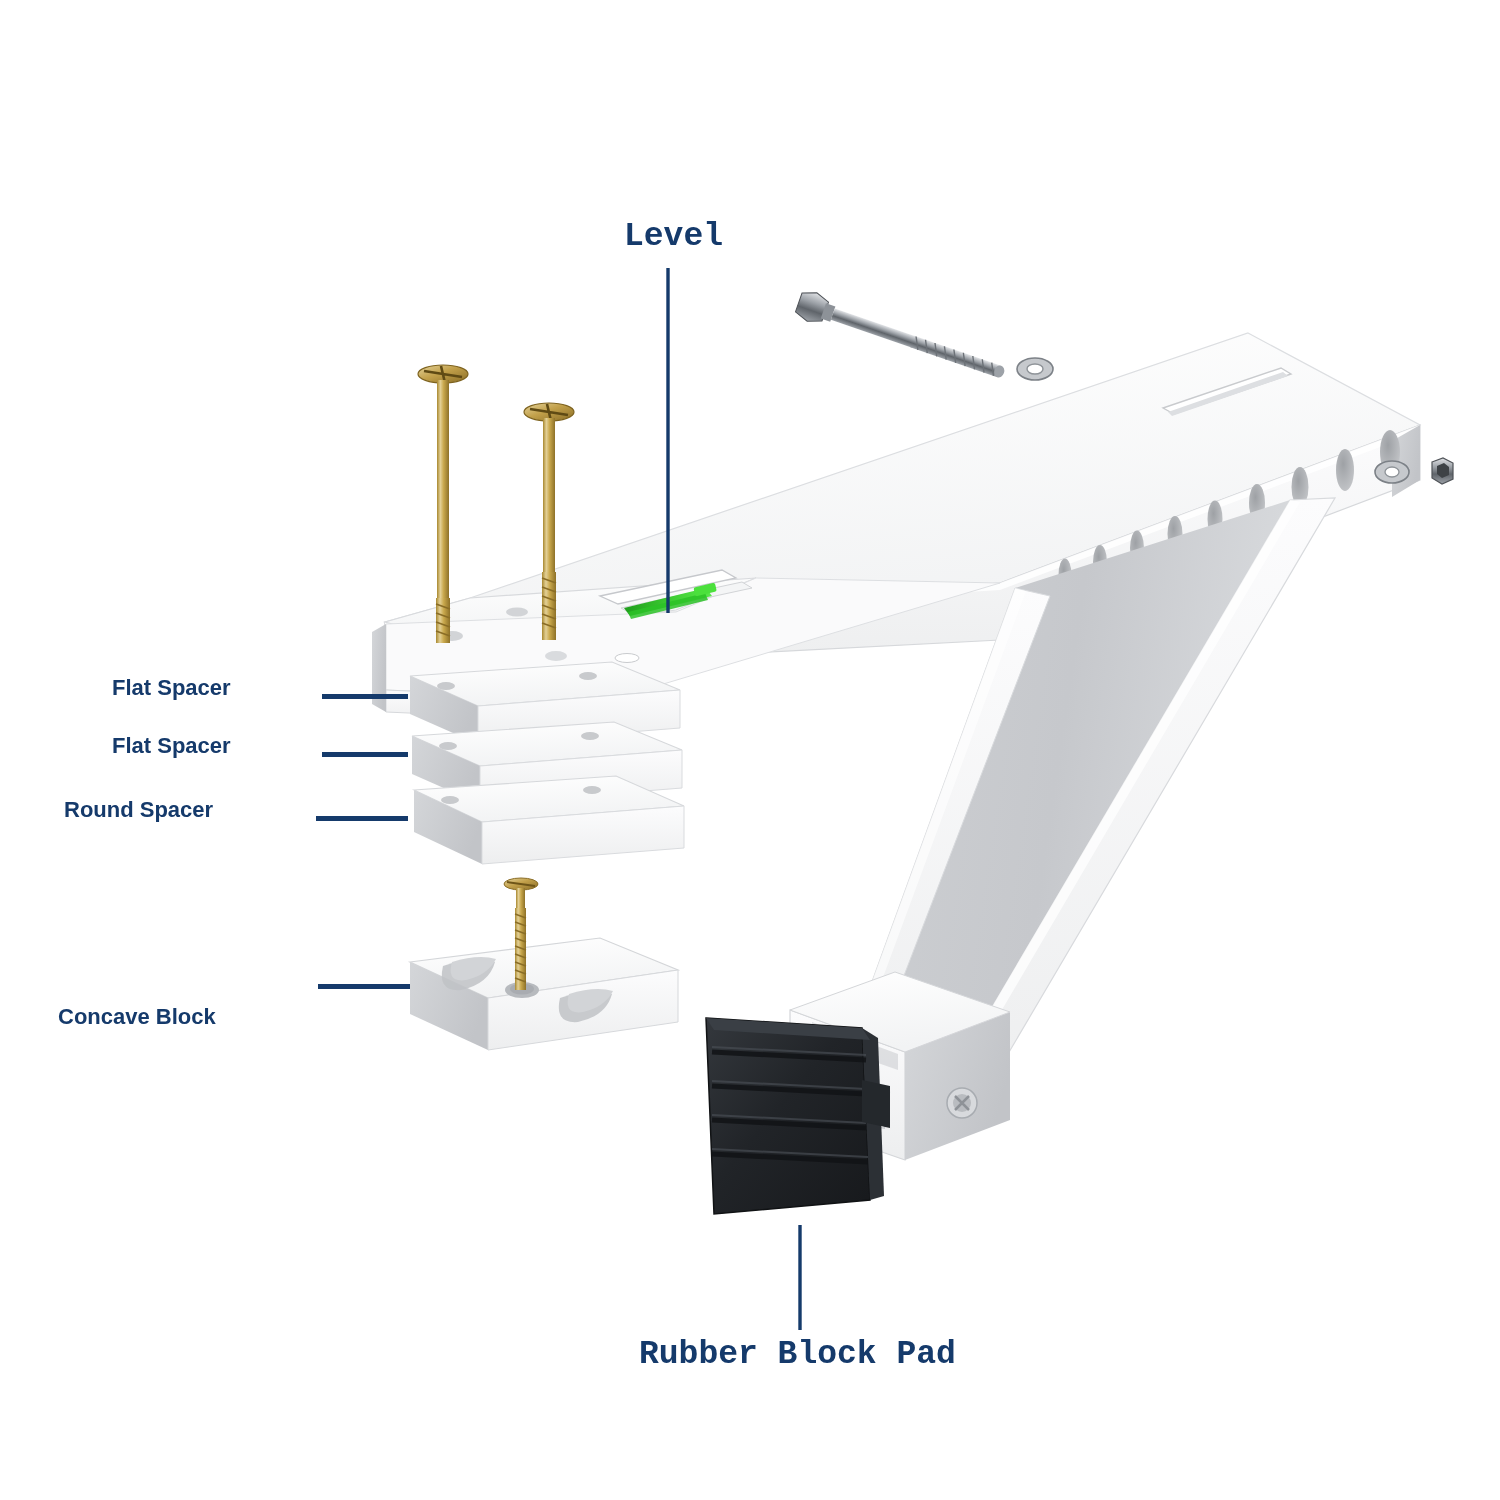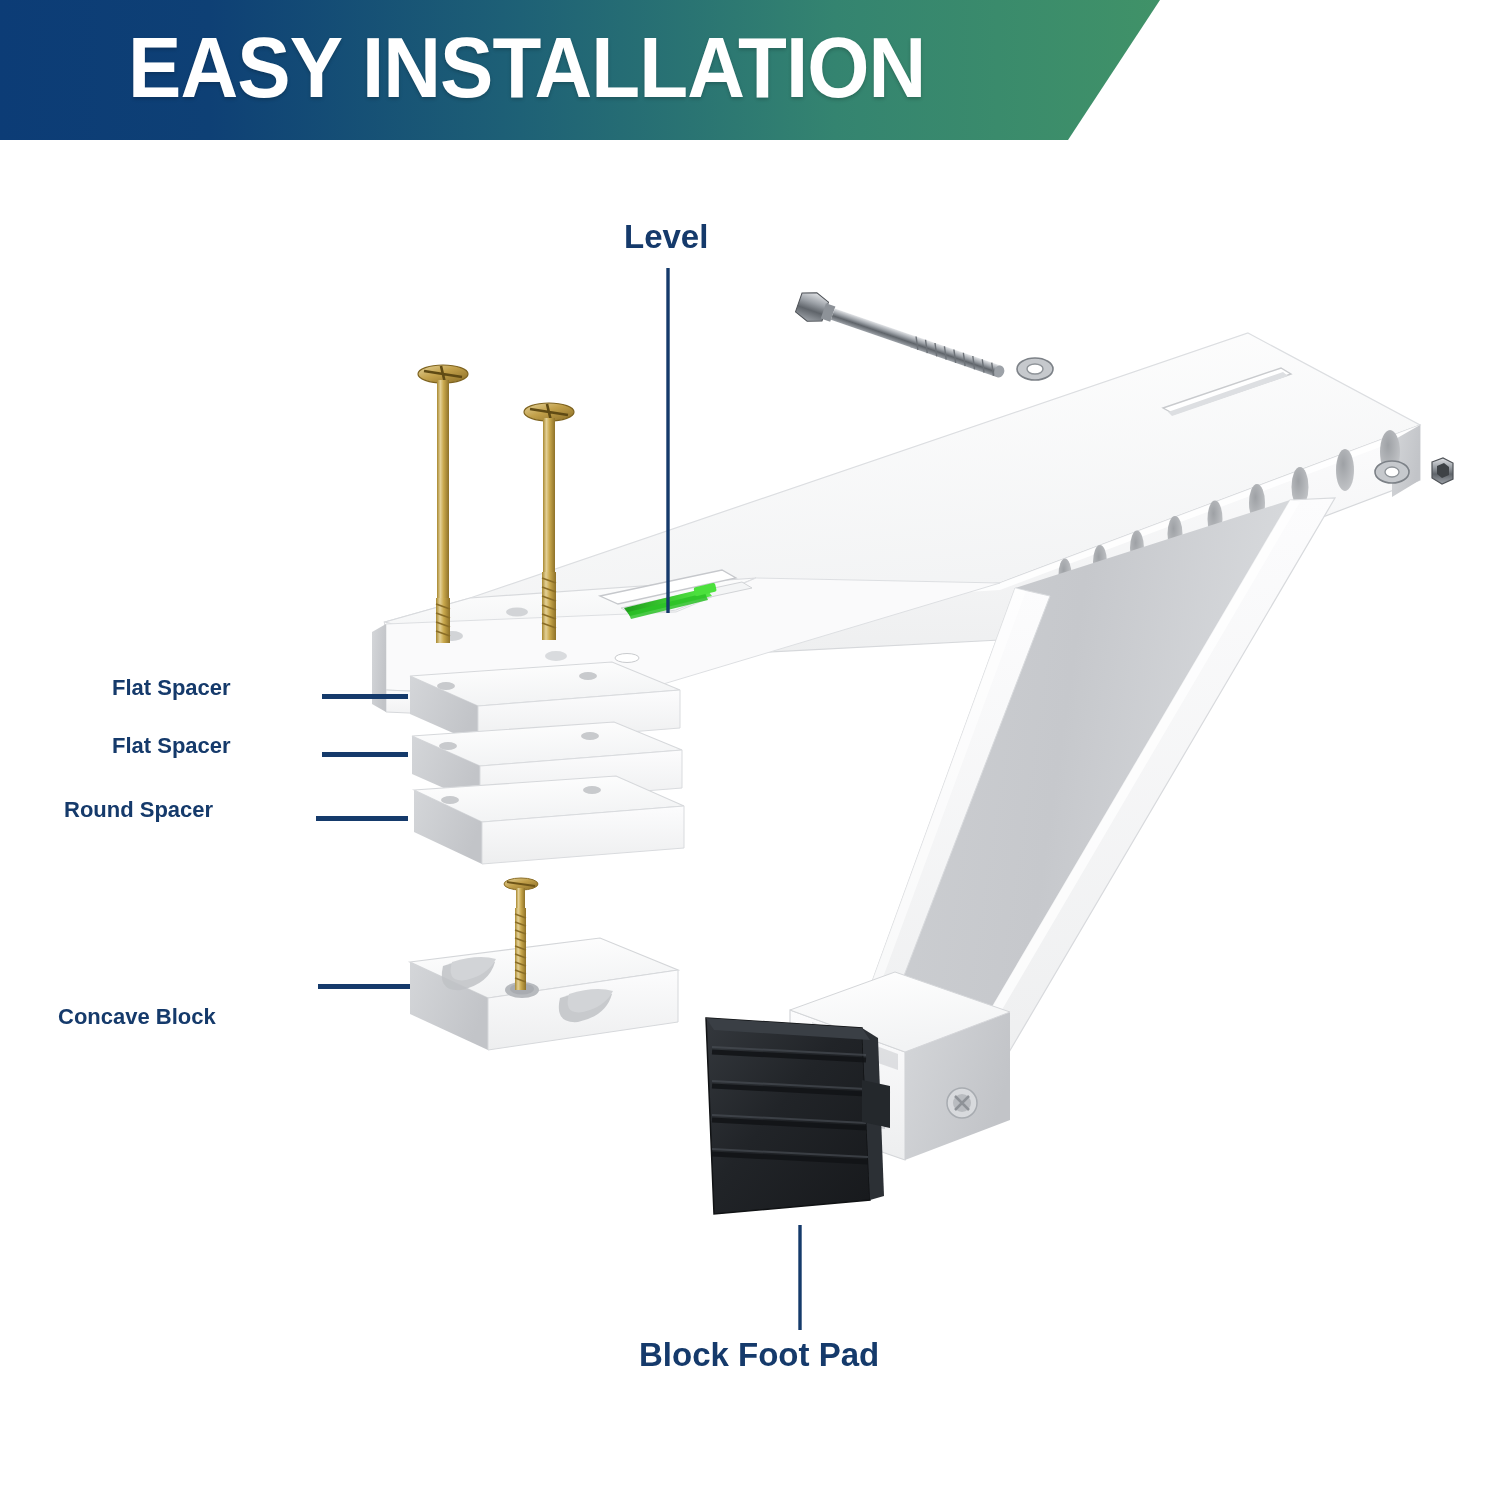--- a/index.html
+++ b/index.html
@@ -26,46 +26,31 @@
 
   
   .lbl{
     position:absolute;
     color:#153A6B;
     font-weight:bold;
     font-size:22px;
     white-space:nowrap;
     font-family:"Liberation Sans", sans-serif;
   }
-  .lbl.big{font-size:33px;}
+  .lbl.big{font-size:33px;font-family:Liberation Mono, monospace;}
   .leader{position:absolute;background:#153A6B;}
 
   
   #art{position:absolute;left:0;top:0;}
 </style>
 </head>
 <body>
 
 <div id="stage">
 
-  <div class="banner">
-    <svg width="1160" height="145" viewBox="0 0 1160 145">
-      <defs>
-        <linearGradient id="bannerGrad" x1="0" y1="0" x2="1" y2="0">
-          <stop offset="0%" stop-color="#0C3C76"></stop>
-          <stop offset="18%" stop-color="#0E4075"></stop>
-          <stop offset="45%" stop-color="#1E6176"></stop>
-          <stop offset="72%" stop-color="#348470"></stop>
-          <stop offset="100%" stop-color="#409268"></stop>
-        </linearGradient>
-      </defs>
-      <polygon points="0,0 1160,0 1068,140 0,140" fill="url(#bannerGrad)"></polygon>
-    </svg>
-    <div class="banner-text">EASY INSTALLATION</div>
-  </div>
 
   <svg id="art" width="1500" height="1500" viewBox="0 0 1500 1500">
     <defs>
       <linearGradient id="faceTop" x1="0" y1="0" x2="0.3" y2="1">
         <stop offset="0%" stop-color="#FFFFFF"></stop>
         <stop offset="100%" stop-color="#F2F3F4"></stop>
       </linearGradient>
       <linearGradient id="faceSide" x1="0" y1="0" x2="0" y2="1">
         <stop offset="0%" stop-color="#FCFCFD"></stop>
         <stop offset="100%" stop-color="#EDEEEF"></stop>
@@ -351,15 +336,15 @@
 
   <div class="leader" style="left:322px;top:752px;width:86px;height:5px;"></div>
   <div class="lbl" style="left:112px;top:733px;">Flat Spacer</div>
 
   <div class="leader" style="left:316px;top:816px;width:92px;height:5px;"></div>
   <div class="lbl" style="left:64px;top:797px;">Round Spacer</div>
 
   <div class="leader" style="left:318px;top:984px;width:92px;height:5px;"></div>
   <div class="lbl" style="left:58px;top:964px;margin-top:40px;">Concave Block</div>
 
-  <div class="lbl big" style="left:639px;top:1336px;">Block Foot Pad</div>
+  <div class="lbl big" style="left:639px;top:1336px;">Rubber Block Pad</div>
 
 </div>
 
 </body></html>

